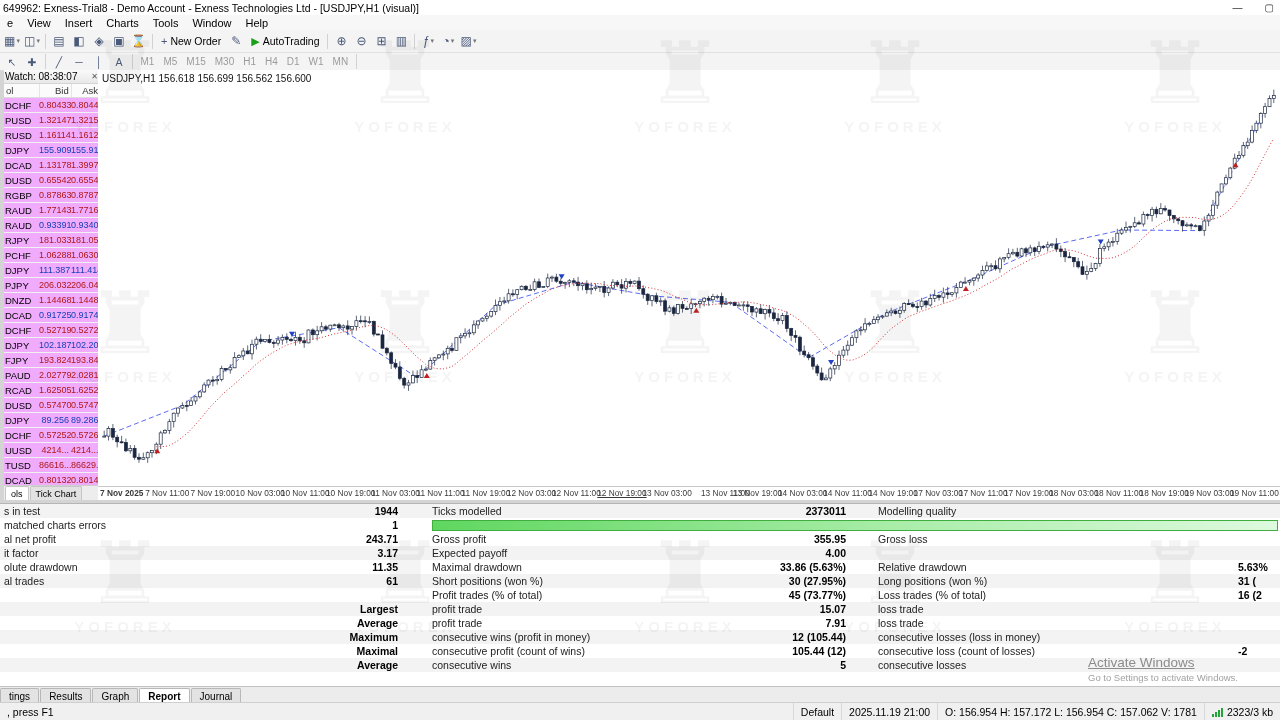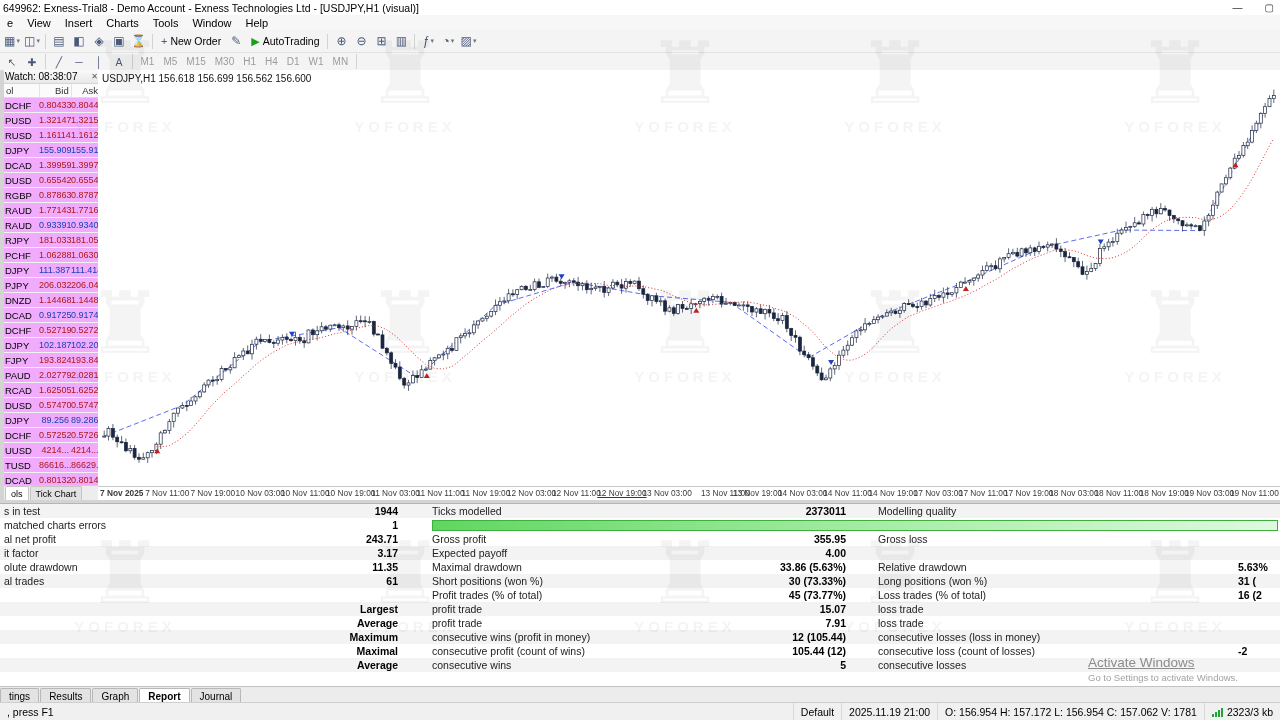--- a/index.html
+++ b/index.html
@@ -201,21 +201,21 @@
           <span class="b" style="color: rgb(176, 24, 24);">1.16114</span>
           <span class="a" style="color: rgb(176, 24, 24);">1.16120</span>
         </div>
         <div class="mwrow">
           <span class="s">DJPY</span>
           <span class="b" style="color: rgb(24, 64, 184);">155.909</span>
           <span class="a" style="color: rgb(24, 64, 184);">155.916</span>
         </div>
         <div class="mwrow">
           <span class="s">DCAD</span>
-          <span class="b" style="color: rgb(176, 24, 24);">1.39959</span>
+          <span class="b" style="color: rgb(176, 24, 24);">1.13178</span>
           <span class="a" style="color: rgb(176, 24, 24);">1.39970</span>
         </div>
         <div class="mwrow">
           <span class="s">DUSD</span>
           <span class="b" style="color: rgb(176, 24, 24);">0.65542</span>
           <span class="a" style="color: rgb(176, 24, 24);">0.65548</span>
         </div>
         <div class="mwrow">
           <span class="s">RGBP</span>
           <span class="b" style="color: rgb(176, 24, 24);">0.87863</span>
@@ -939,21 +939,21 @@
         <span class="rcell rv1">11.35</span>
         <span class="rcell rl2">Maximal drawdown</span>
         <span class="rcell rv2">33.86 (5.63%)</span>
         <span class="rcell rl3">Relative drawdown</span>
         <span class="rcell rv3">5.63%</span>
       </div>
       <div class="rrow alt">
         <span class="rcell rl1">al trades</span>
         <span class="rcell rv1">61</span>
         <span class="rcell rl2">Short positions (won %)</span>
-        <span class="rcell rv2">30 (73.33%)</span>
+        <span class="rcell rv2">30 (27.95%)</span>
         <span class="rcell rl3">Long positions (won %)</span>
         <span class="rcell rv3">31 (</span>
       </div>
       <div class="rrow">
         <span class="rcell rl2">Profit trades (% of total)</span>
         <span class="rcell rv2">45 (73.77%)</span>
         <span class="rcell rl3">Loss trades (% of total)</span>
         <span class="rcell rv3">16 (2</span>
       </div>
       <div class="rrow alt">

